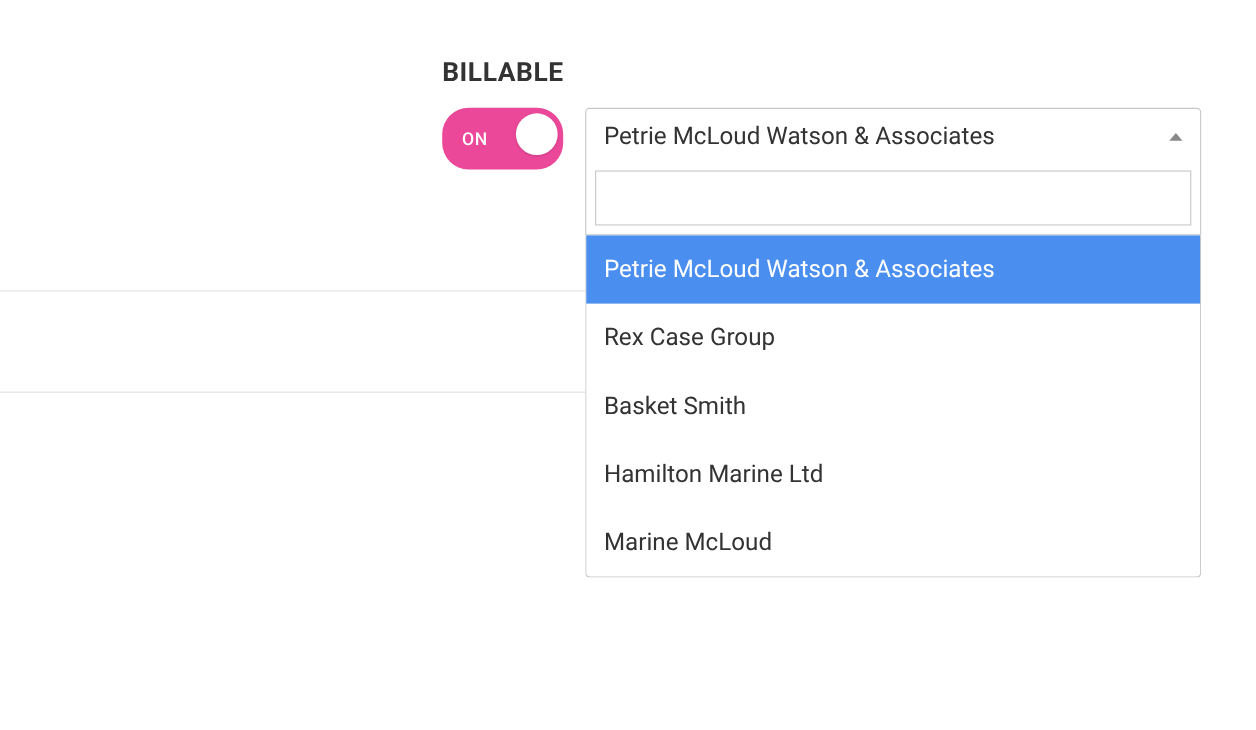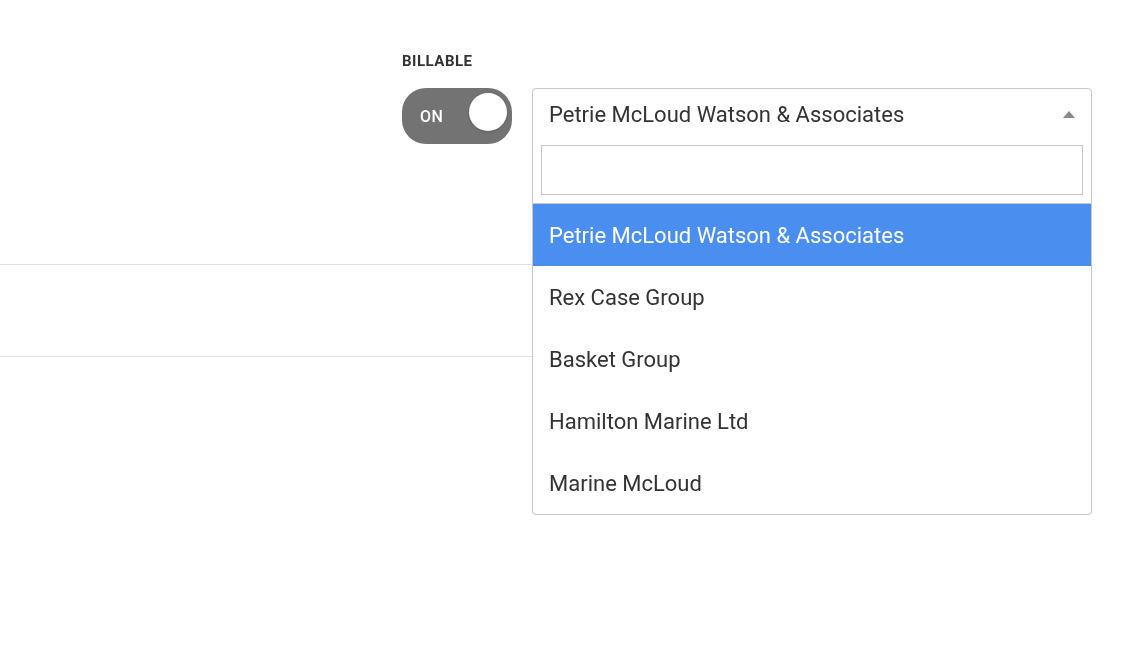--- a/index.html
+++ b/index.html
@@ -13,35 +13,35 @@
       width: 1142px;
       height: 664px;
       position: relative;
     }
     .container {
       position: absolute;
       left: 402px;
       top: 52px;
     }
     .label {
-      font-size: 15px;
+      font-size: 24px;
       font-weight: 700;
       color: #333333;
       letter-spacing: 0.5px;
       margin-bottom: 18px;
     }
     .row {
       display: flex;
       align-items: flex-start;
       gap: 20px;
     }
     .toggle {
       width: 110px;
       height: 56px;
-      background: #737373;
+      background: #ec4899;
       border-radius: 24px;
       position: relative;
       display: flex;
       align-items: center;
       cursor: pointer;
       flex-shrink: 0;
     }
     .toggle-text {
       color: #ffffff;
       font-size: 16px;
@@ -157,21 +157,21 @@
         </div>
       </div>
       <div class="dropdown-list">
         <div class="dropdown-item selected">
           <span>Petrie McLoud Watson &amp; Associates</span>
         </div>
         <div class="dropdown-item">
           <span>Rex Case Group</span>
         </div>
         <div class="dropdown-item">
-          <span>Basket Group</span>
+          <span>Basket Smith</span>
         </div>
         <div class="dropdown-item">
           <span>Hamilton Marine Ltd</span>
         </div>
         <div class="dropdown-item">
           <span>Marine McLoud</span>
         </div>
       </div>
     </div>
   </div>

